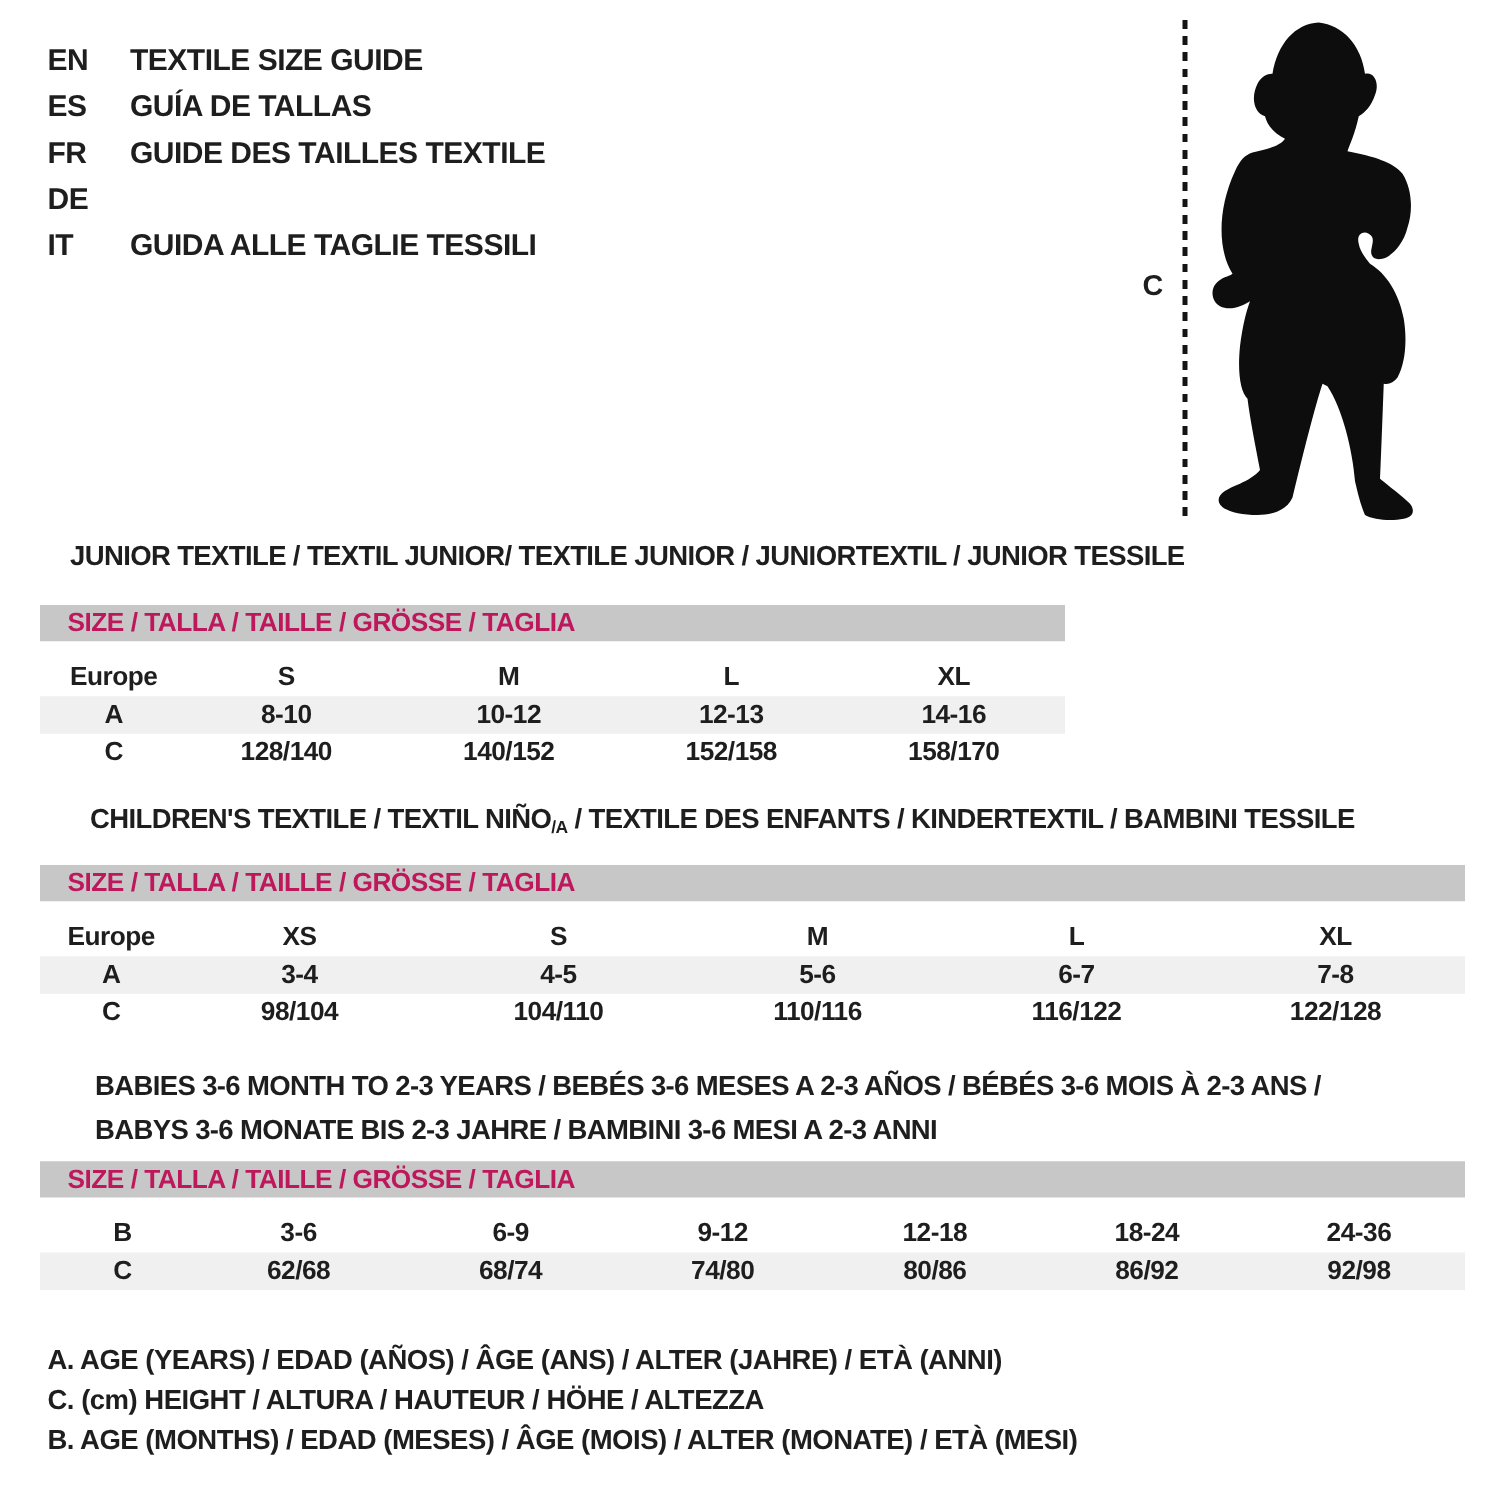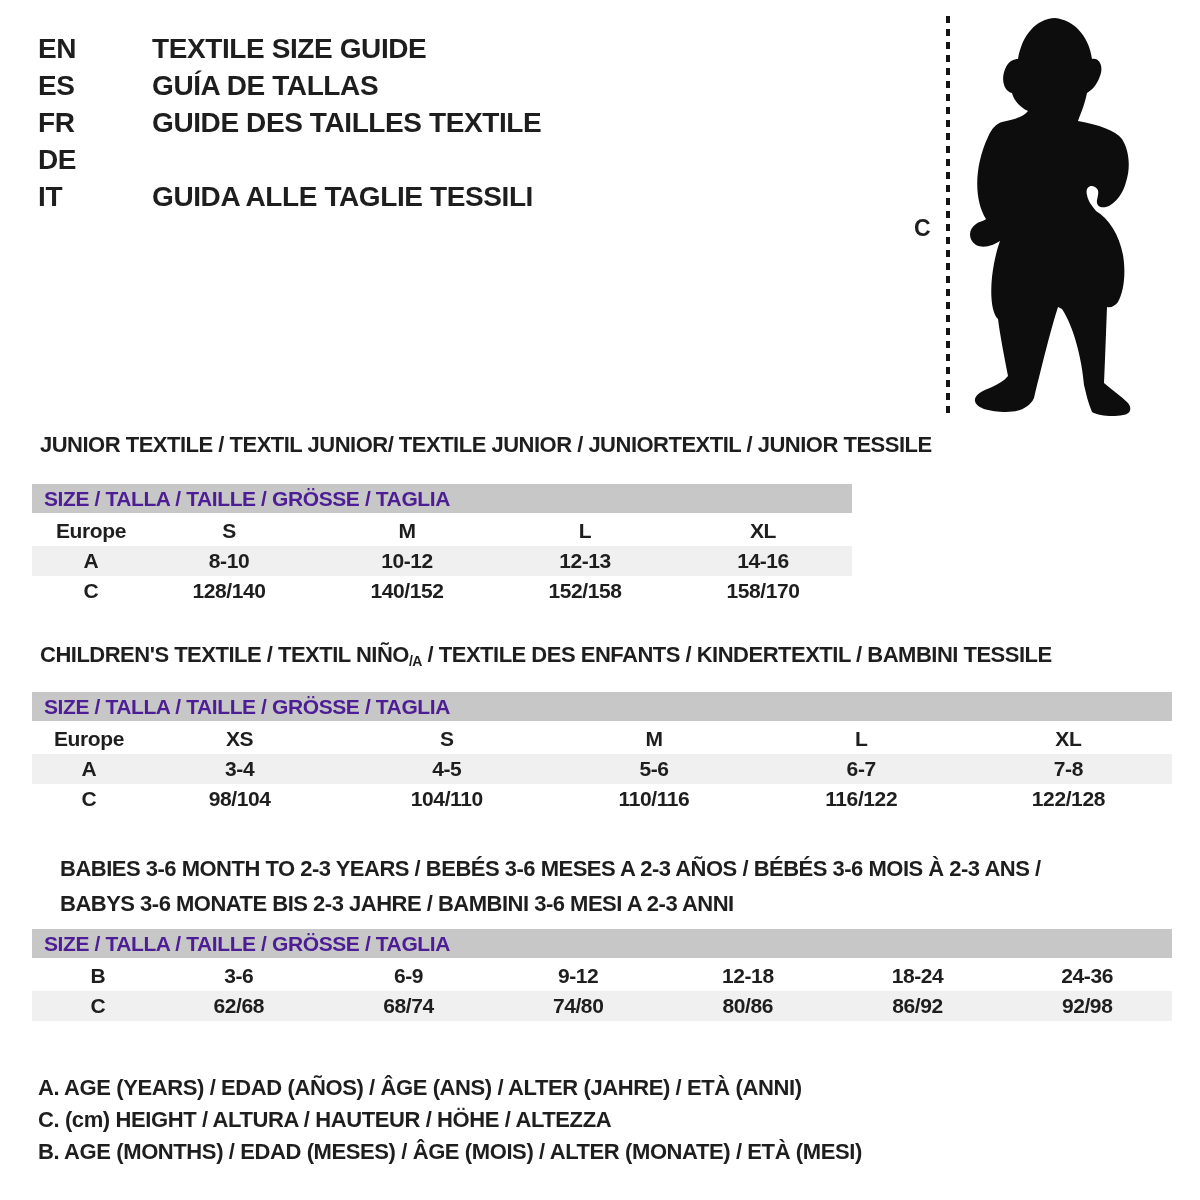--- a/index.html
+++ b/index.html
@@ -5,45 +5,45 @@
   * { margin:0; padding:0; box-sizing:border-box; }
   body { background:#fff; }
   .page {
     position:relative; width:1200px; height:1200px; background:#ffffff;
     font-family:"Liberation Sans", sans-serif; font-weight:700; color:#1e1e1e;
     overflow:hidden; letter-spacing:-0.4px;
   }
 
   
   .lang-block { position:absolute; left:38px; top:30px; }
-  .lang-row { display:grid; grid-template-columns:66px auto; height:37px; align-items:center; font-size:28px;gap:48px; }
+  .lang-row { display:grid; grid-template-columns:66px auto; height:37px; align-items:center; font-size:24px; }
 
   
   .measure-line {
     position:absolute; left:946px; top:16px; width:4px; height:400px;
     background:repeating-linear-gradient(to bottom, #141414 0 7px, transparent 7px 13px);
   }
   .measure-label { position:absolute; left:914px; top:215px; font-size:23px; }
   .toddler { position:absolute; left:966px; top:15px; width:168px; height:404px; }
 
   
-  .sec-title { position:absolute; left:40px; font-size:22px; white-space:nowrap; letter-spacing:-0.5px; }
+  .sec-title { position:absolute; left:56px; font-size:22px; white-space:nowrap; letter-spacing:-0.5px; }
   .t-junior { top:432px; }
-  .t-children { top:642px; }
+  .t-children { top:642px;margin-left:16px; }
   .t-babies { top:851px; line-height:35px;margin-left:20px; }
   .subscr { font-size:14px; vertical-align:-4px; letter-spacing:-0.5px; }
 
   
   .table { position:absolute; left:32px; }
   .jr { top:484px; width:820px; }
   .ch { top:692px; width:1140px; }
   .bb { top:929px; width:1140px; }
   .thead {
     height:29px; background:#c7c7c7; display:flex; align-items:center;
-    padding-left:12px; font-size:21px; margin-bottom:3px; color:#4c1d95;
+    padding-left:22px; font-size:21px; margin-bottom:14px; color:#be185d;
   }
   .trow { display:grid; height:30px; align-items:center; font-size:21px; }
   .jr .trow { grid-template-columns:108px repeat(4, 1fr); }
   .ch .trow { grid-template-columns:104px repeat(5, 1fr); }
   .bb .trow { grid-template-columns:122px repeat(6, 1fr); }
   .trow.alt { background:#f0f0f0; }
   .rlabel { padding-left:10px; text-align:center; }
   .cell { text-align:center; }
 
   

